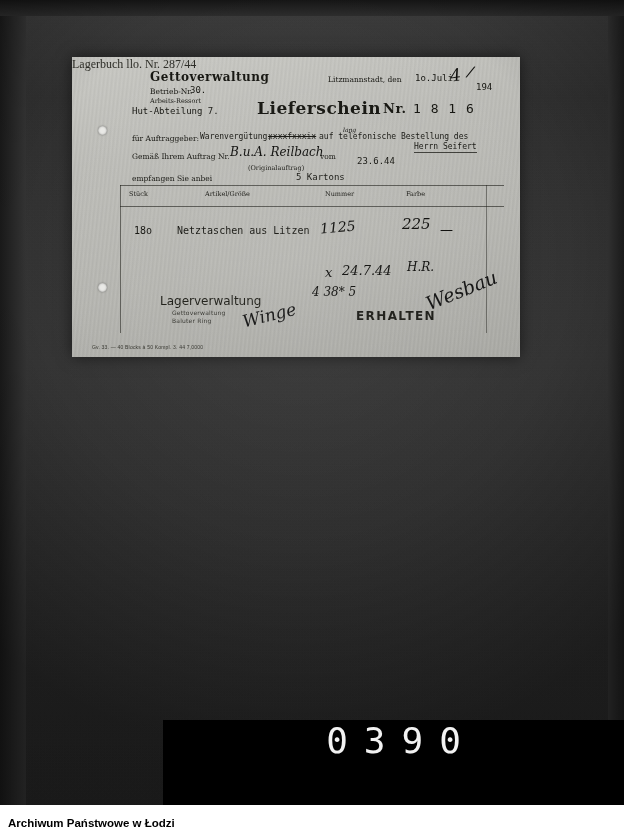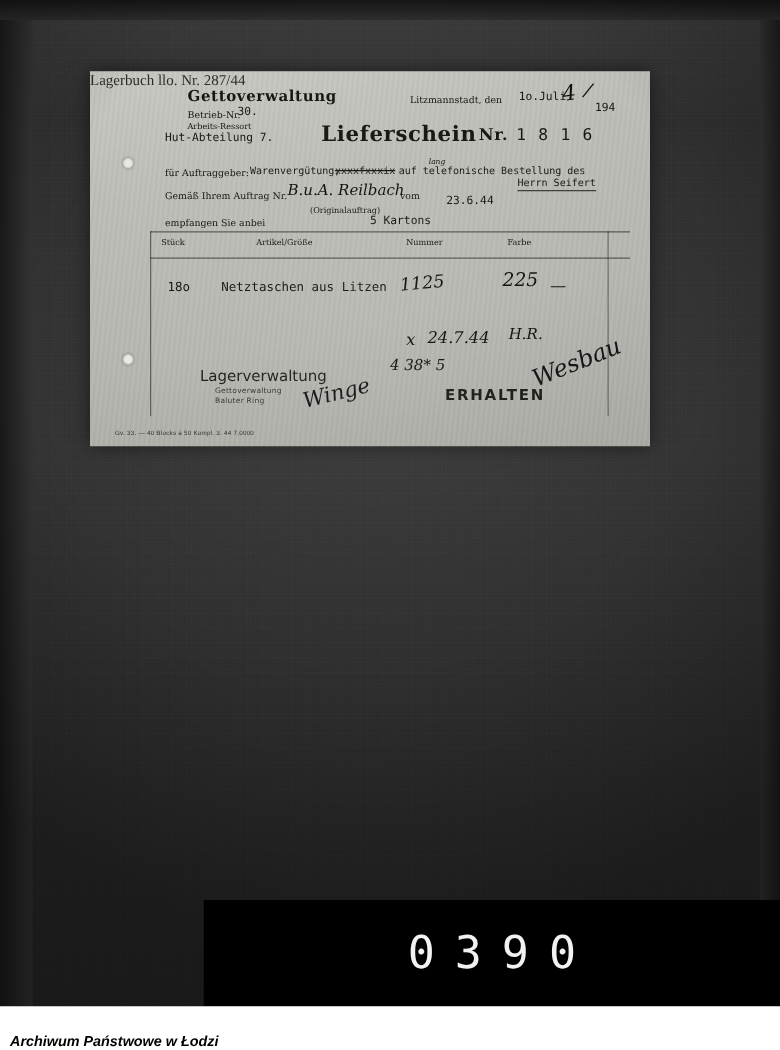--- a/index.html
+++ b/index.html
@@ -186,45 +186,44 @@
 
   
   .numstrip {
     position: absolute;
     left: 163px;
     top: 720px;
     width: 461px;
     height: 85px;
     background: #000;
     display: flex;
-    align-items: center;
+    align-items: flex-start;
     justify-content: center;
   }
   .numstrip .digits {
     font-family: "DejaVu Sans Mono", monospace;
     font-size: 36px;
     color: #f2f2f2;
     letter-spacing: 16px;
     text-indent: 16px;
     font-weight: 400;
   }
 
   
   .caption {
     position: absolute;
     left: 0;
     bottom: 0;
     width: 624px;
     height: 35px;
     background: #ffffff;
     display: flex;
-    align-items: flex-end;
+    align-items: center;
     padding-left: 8px;
     box-sizing: border-box;
-    font-style: italic;
   }
   .caption span {
     font-family: "Liberation Sans", sans-serif;
     font-size: 11.5px;
     font-weight: bold;
     color: #000;
   }
 </style>
 </head>
 <body>

